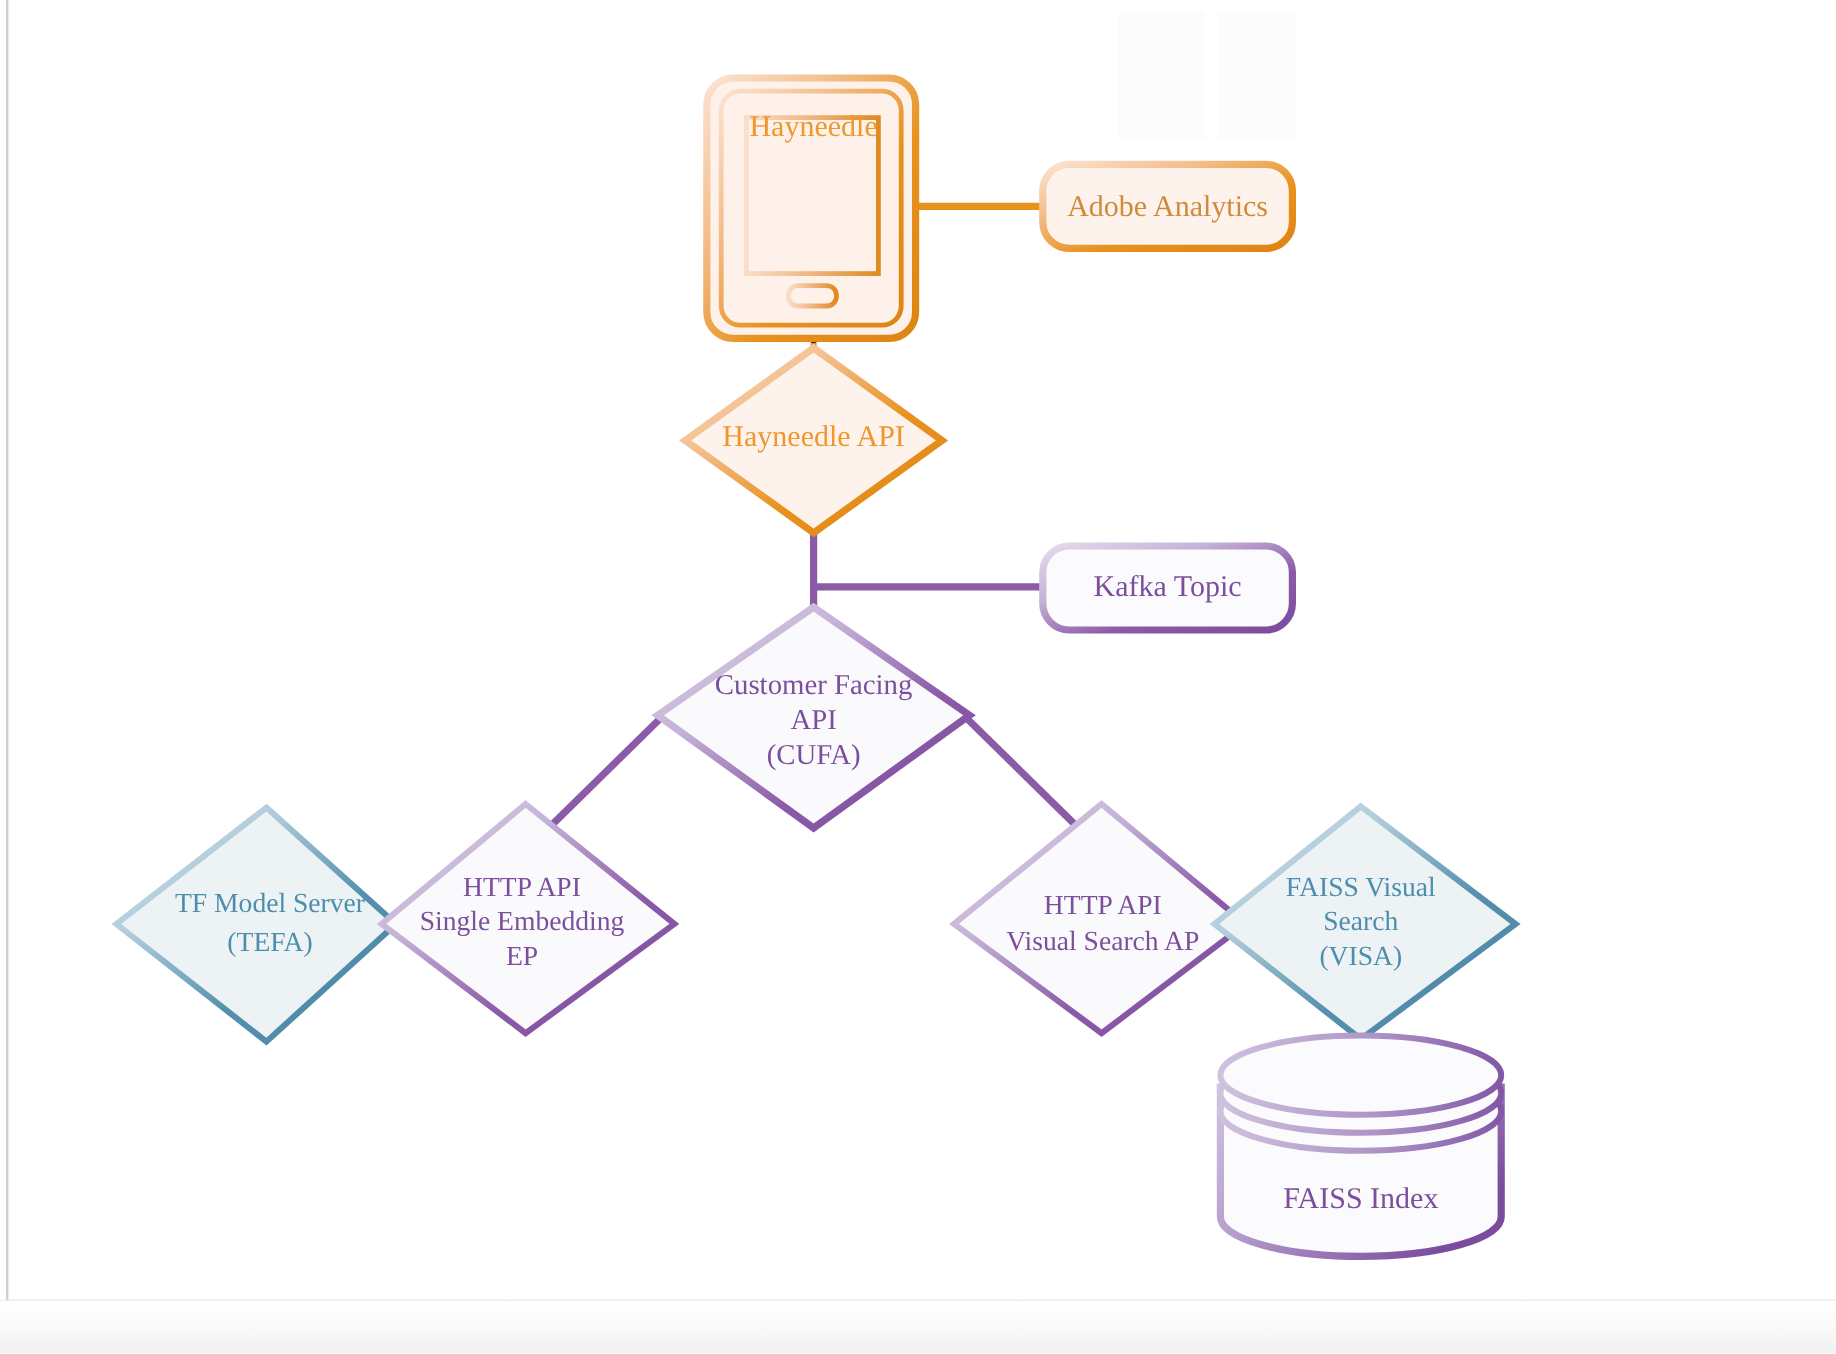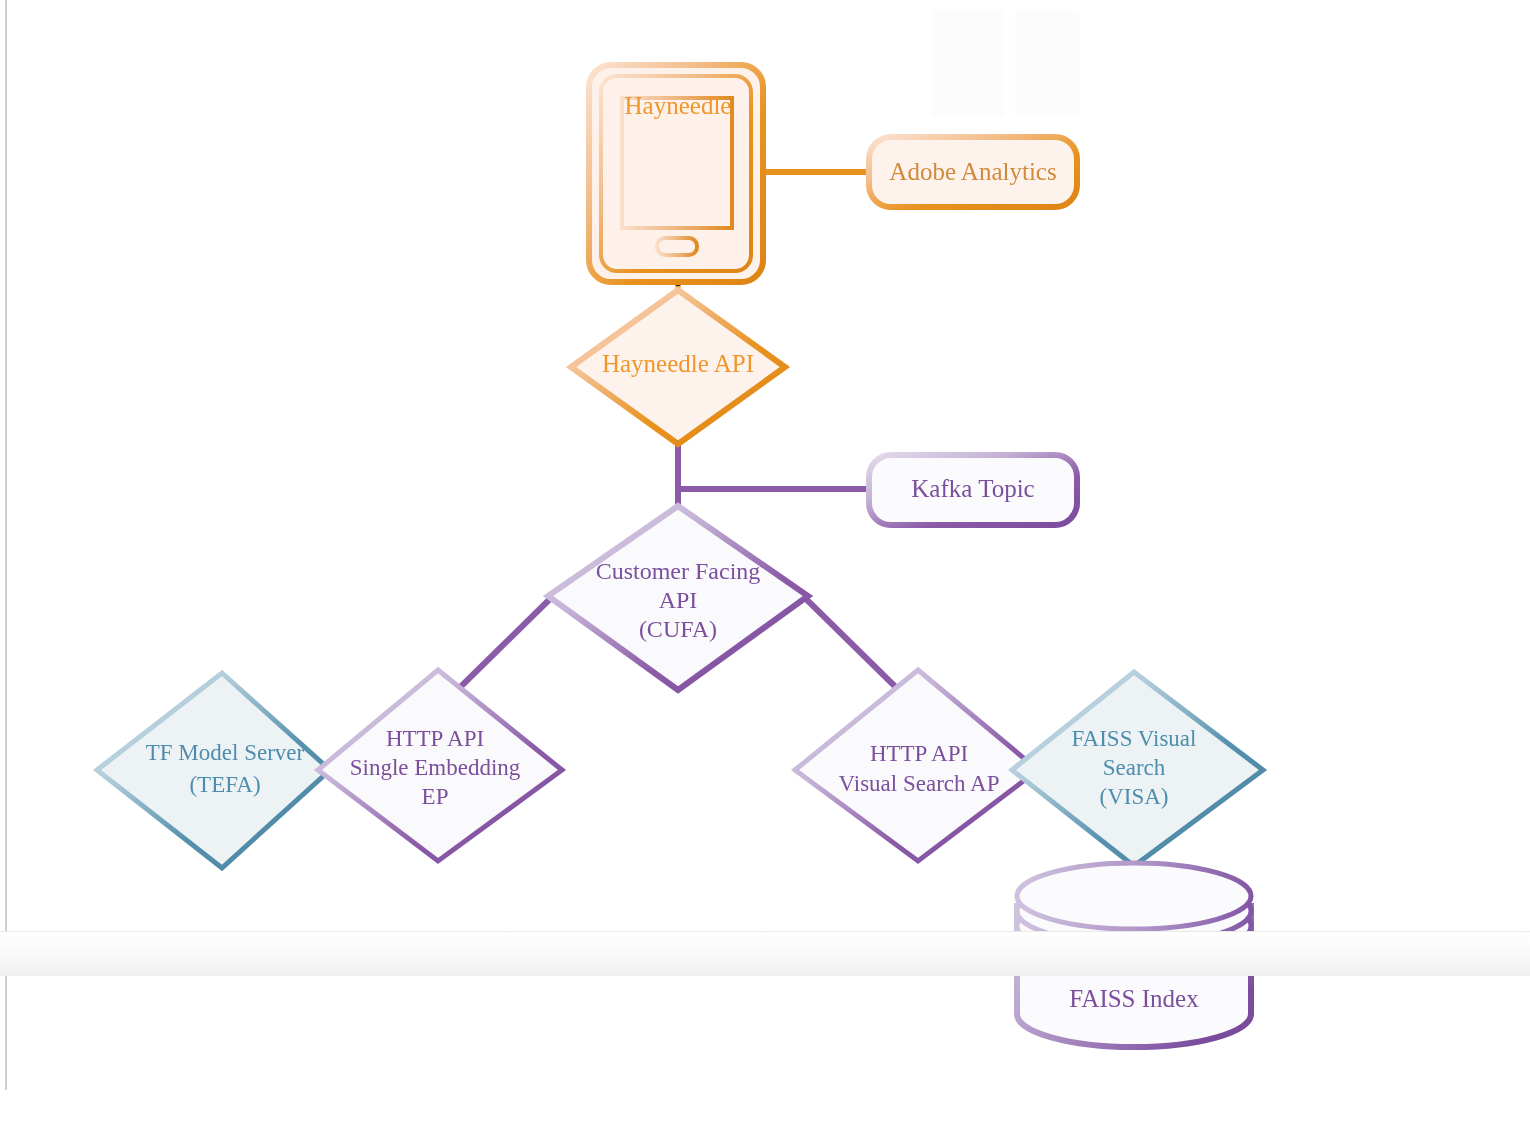--- a/index.html
+++ b/index.html
@@ -11,21 +11,21 @@
     width: 1530px;
     height: 1128px;
     position: relative;
     overflow: hidden;
     font-family: "Liberation Serif", "DejaVu Serif", serif;
   }
   #canvas-root {
     position: absolute;
     left: 0; top: 0;
     width: 1530px;
-    height: 976px;
+    height: 1128px;
   }
   svg.diagram {
     position: absolute;
     left: 0; top: 0;
     width: 1530px;
     height: 1128px;
     display: block;
   }
   .node-label {
     font-family: "Liberation Serif", "DejaVu Serif", serif;

